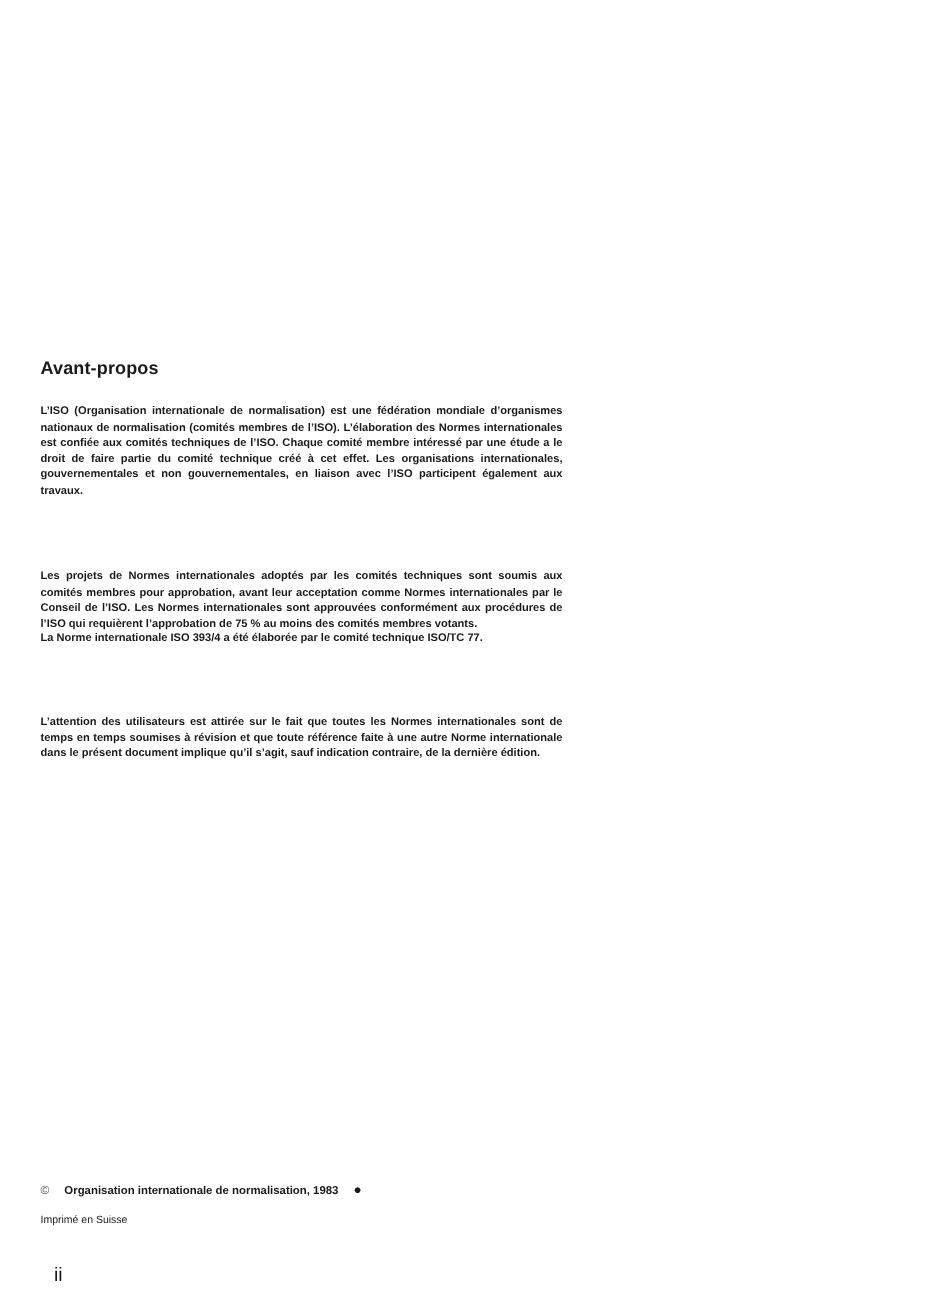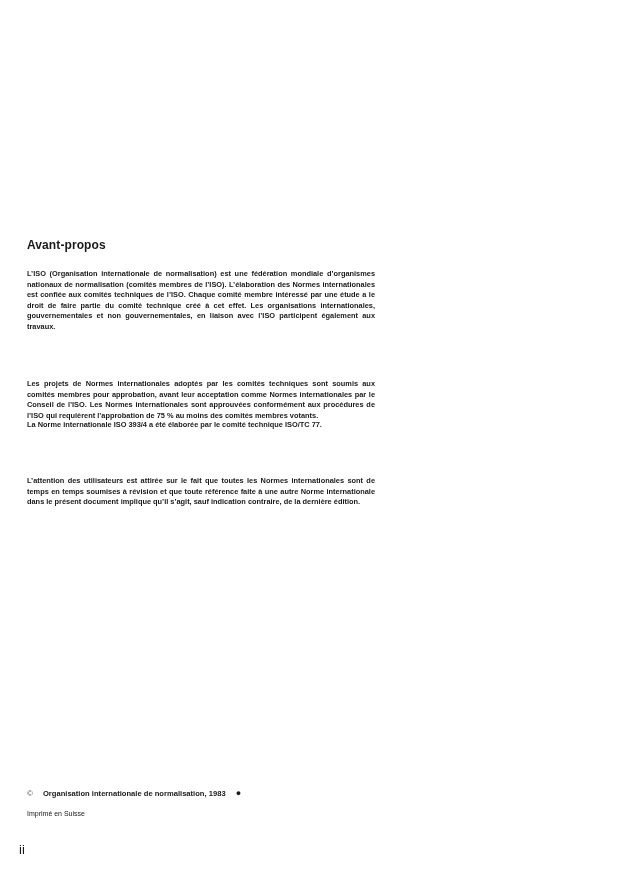--- a/index.html
+++ b/index.html
@@ -8,21 +8,21 @@
   .para { position:absolute; left:27px; width:348px; font-size:7.4px; line-height:10.6px; text-align:justify; margin:0;font-weight:bold; }
   .p1 { top:269px; }
   .p2 { top:351px;margin-top:28px; }
   .p3 { top:420px; }
   .p4 { top:476px; }
   .italic { font-style:italic; display:block; }
   .copyright { position:absolute; left:27px; top:788px; font-size:7.6px; font-weight:bold; display:flex; align-items:center; }
   .copyright .sym { font-weight:normal; margin-right:10px; font-size:8px; color:#555; }
   .copyright .dot { margin-left:10px; font-size:9px; }
   .printed { position:absolute; left:27px; top:810px; font-size:7px; }
-  .pagenum { position:absolute; left:19px; top:842px; font-size:13px; }
+  .pagenum { position:absolute; left:36px; top:842px; font-size:13px; }
 </style>
 </head>
 <body>
 
 <h1 class="page-title">Avant-propos</h1>
 
 <p class="para p1">L’ISO (Organisation internationale de normalisation) est une fédération mondiale d’organismes nationaux de normalisation (comités membres de l’ISO). L’élaboration des Normes internationales est confiée aux comités techniques de l’ISO. Chaque comité membre intéressé par une étude a le droit de faire partie du comité technique créé à cet effet. Les organisations internationales, gouvernementales et non gouvernementales, en liaison avec l’ISO participent également aux travaux.</p>
 <p class="para p2">Les projets de Normes internationales adoptés par les comités techniques sont soumis aux comités membres pour approbation, avant leur acceptation comme Normes internationales par le Conseil de l’ISO. Les Normes internationales sont approuvées conformément aux procédures de l’ISO qui requièrent l’approbation de 75 % au moins des comités membres votants.</p>
 <p class="para p3">
   <span>La Norme internationale ISO 393/4 a été élaborée par le comité technique ISO/TC 77.</span>

